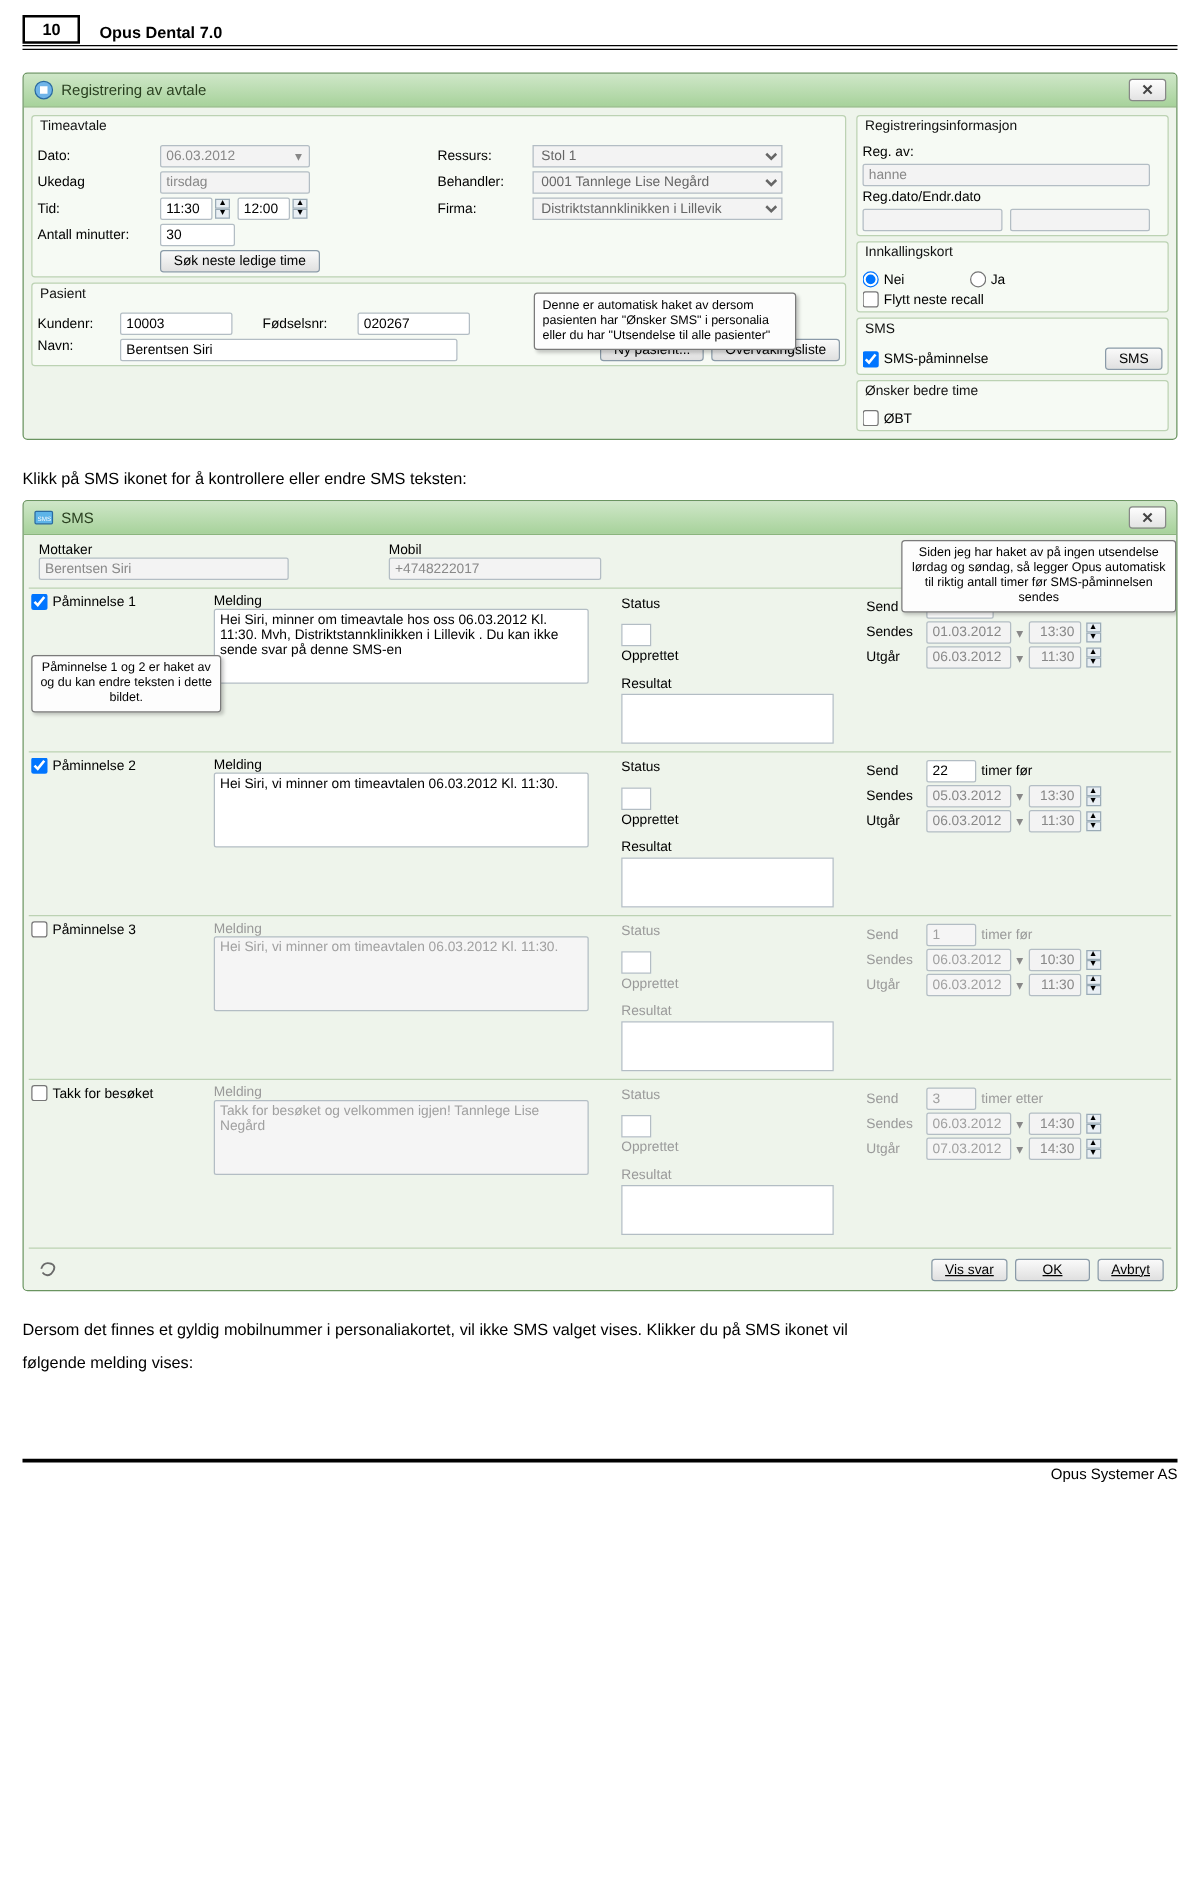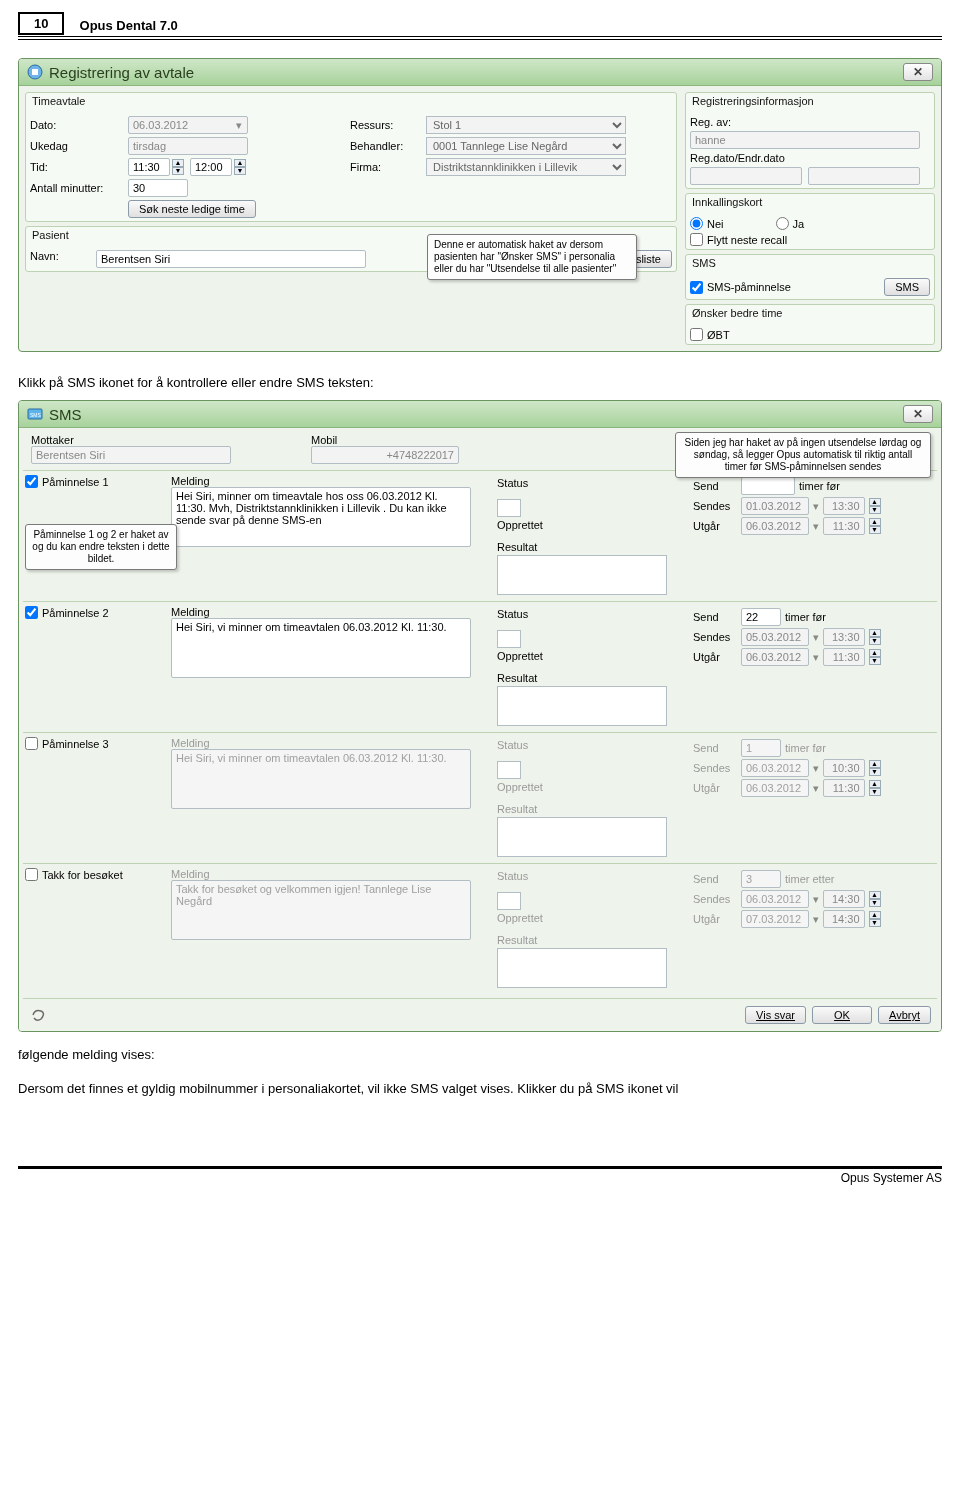--- a/index.html
+++ b/index.html
@@ -7,21 +7,21 @@
   .page { width: 960px; margin: 0 auto; padding: 12px 18px 8px; }
   .hdr { border-bottom: 4px double #000; padding-bottom: 1px; margin-bottom: 18px; }
   .hdr .box { display: inline-block; border: 2px solid #000; padding: 2px 14px; font-weight: bold; font-size: 13px; }
   .hdr .title { display: inline-block; font-weight: bold; font-size: 13px; margin-left: 12px; vertical-align: middle; }
   .ftr { border-top: 3px solid #000; margin-top: 60px; text-align: right; padding-top: 2px; font-size: 12px; }
 
   
   .win { border: 1px solid #6a9460; border-radius: 4px; overflow: hidden; margin-bottom: 14px; background: #eef4eb; }
   .titlebar { background: linear-gradient(#cfe7c8,#a7d29b); padding: 4px 8px; display: flex; align-items: center; border-bottom: 1px solid #8ab57d; }
   .titlebar .tb-icon { width: 16px; height: 16px; margin-right: 6px; }
-  .titlebar .tb-text { flex: 1; font-size: 15px; color: #2a4020; }
+  .titlebar .tb-text { flex: 1; font-size: 12px; color: #2a4020; }
   .closebtn { width: 30px; height: 18px; border: 1px solid #888; border-radius: 3px; background: linear-gradient(#fefefe,#e3e3e3); display: flex; align-items: center; justify-content: center; font-weight: bold; font-size: 12px; color: #444; cursor: pointer; }
 
   
   .fieldset { border: 1px solid #bcd2b3; border-radius: 3px; margin: 4px; background: #f6faf4; }
   .legend { font-size: 11px; padding: 2px 6px 6px; color: #111; }
   .row { display: flex; align-items: center; margin: 3px 4px; gap: 6px; }
   .lbl { font-size: 11px; min-width: 60px; }
   input[type=text], textarea, .readonly { background: #fff; border: 1px solid #b3bdc4; border-radius: 2px; padding: 2px 4px; font-size: 11px; font-family: inherit; }
   input[type=text].dim, .dim { color: #888; background: #f3f3f3; }
   .btn { background: linear-gradient(#fafafa,#e0e0e0); border: 1px solid #8a9aa8; border-radius: 3px; padding: 2px 10px; font-size: 11px; cursor: pointer; }
@@ -133,20 +133,26 @@
                 </div>
               <div class="row">
                   <span class="lbl" style="min-width:70px">Firma:</span>
                 <select class="drop" style="width:200px"><option>Distriktstannklinikken i Lillevik</option></select>
                 </div>
             </div>
           </div>
         </div>
         <div class="fieldset">
           <div class="legend">Pasient</div>
+          <div class="row">
+            <span class="lbl" style="min-width:60px">Kundenr:</span>
+            <input type="text" style="width: 90px;" value="10003">
+            <span class="lbl" style="min-width:70px;margin-left:18px">Fødselsnr:</span>
+            <input type="text" style="width: 90px;" value="020267">
+          </div>
           <div class="row" style="align-items:flex-start">
             <span class="lbl" style="min-width:60px">Navn:</span>
             <input type="text" style="width: 270px;" value="Berentsen Siri">
             <div style="flex:1"></div>
             <button class="btn">Ny pasient...</button>
             <button class="btn">Overvåkingsliste</button>
           </div>
         </div>
       </div>
       <div class="col-right">
@@ -225,24 +231,24 @@
         </div>
     </div>
     <div class="sms-body">
       <div class="sms-top">
         <div>
           <div class="lbl">Mottaker</div>
           <input type="text" class="dim" style="width: 200px;" readonly="" value="Berentsen Siri">
         </div>
         <div>
           <div class="lbl">Mobil</div>
-          <input type="text" class="dim" style="width: 148px; text-align: right;" readonly="" value="+4748222017">
+          <input type="text" class="dim" style="width: 170px;" readonly="" value="+4748222017">
         </div>
       </div>
-      <div class="callout" style="right:10px; top:4px; width:256px; text-align:center">Siden jeg har haket av på ingen utsendelse lørdag og søndag, så legger Opus automatisk til riktig antall timer før SMS-påminnelsen sendes</div>
+      <div class="callout" style="right:0; top:4px; width:220px; text-align:center">Siden jeg har haket av på ingen utsendelse lørdag og søndag, så legger Opus automatisk til riktig antall timer før SMS-påminnelsen sendes</div>
       <div class="callout" style="left:6px; top:96px; width:152px; text-align:center">Påminnelse 1 og 2 er haket av og du kan endre teksten i dette bildet.</div>
 
       <div id="reminders">
           <div class="reminder">
             <div class="leftcol"><label class="checkbox">
                 <input type="checkbox" checked="" style=""> 
                 <span>Påminnelse 1</span>
               </label></div>
             <div class="midcol"><div class="lbl">Melding</div><textarea style="">Hei Siri, minner om timeavtale hos oss 06.03.2012 Kl. 11:30. Mvh, Distriktstannklinikken i Lillevik . Du kan ikke sende svar på denne SMS-en</textarea></div>
             <div class="statcol">
@@ -407,19 +413,19 @@
             </svg></div>
         <div class="btns">
           <button class="btn"><span class="under">Vis svar</span></button>
           <button class="btn" style="min-width:60px"><span class="under">OK</span></button>
           <button class="btn"><span class="under">Avbryt</span></button>
         </div>
       </div>
     </div>
   </div>
 
+  <div class="bodytext">Dersom det finnes et gyldig mobilnummer i personaliakortet, vil ikke SMS valget vises. Klikker du på SMS ikonet vil</div>
   <div class="bodytext" style="padding-top:0">følgende melding vises:</div>
-  <div class="bodytext">Dersom det finnes et gyldig mobilnummer i personaliakortet, vil ikke SMS valget vises. Klikker du på SMS ikonet vil</div>
 
   <div class="ftr">
     <span>Opus Systemer AS</span>
   </div>
 </div>
 
 </body></html>

